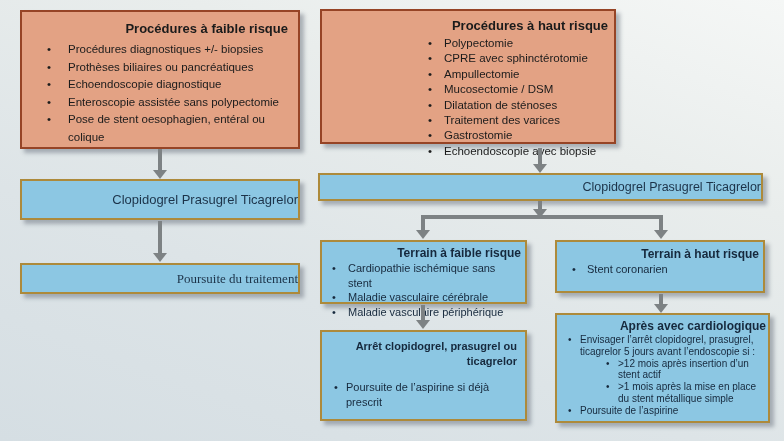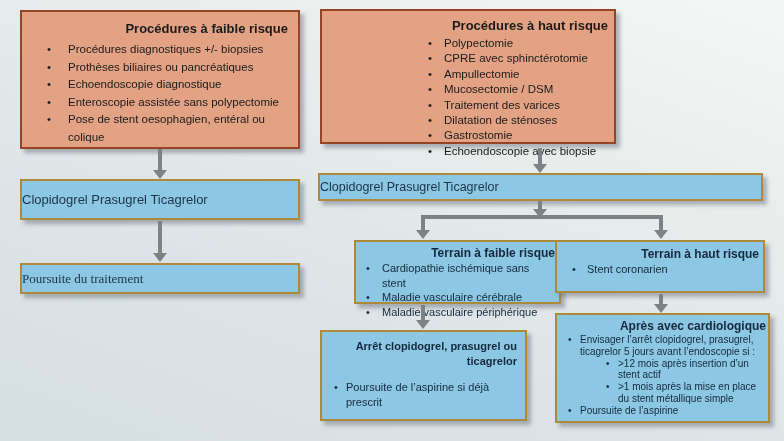--- a/index.html
+++ b/index.html
@@ -22,21 +22,21 @@
     background:#e3a284;
     border:2px solid #964426;
     color:#1b1b1b;
   }
   .blue{
     background:#8cc7e3;
     border:2px solid #ad8a3b;
     color:#16293d;
   }
   .center-label{
-    display:flex;align-items:center;justify-content:flex-start;
+    display:flex;align-items:center;justify-content:flex-end;
     text-align:center;
     font-size:13px;
     color:#1c3349;
   }
   .box-title{
     font-weight:bold;
     font-size:13px;
     text-align:right;
   }
   ul.bullets{
@@ -79,21 +79,20 @@
   #box-left-drugs{left:20px;top:179px;width:280px;height:41px;}
   #box-left-outcome{left:20px;top:263px;width:280px;height:31px;font-family:Liberation Serif, serif;}
 
   
   #box-right-drugs{left:318px;top:173px;width:445px;height:28px;font-size:12.5px;}
 
   
   #box-terrain-low{
     left:320px;top:240px;width:207px;height:64px;
     padding:4px 4px 0 6px;
-    margin-left:34px;
   }
   #box-terrain-low .box-title{font-size:12px;line-height:15px;}
   #box-terrain-low li{font-size:11px;line-height:14.5px;padding-left:20px;}
   #box-terrain-low li::before{left:4px;}
 
   #box-terrain-high{
     left:555px;top:240px;width:210px;height:53px;
     padding:5px 4px 0 12px;
   }
   #box-terrain-high .box-title{font-size:12px;line-height:15px;}
@@ -144,22 +143,22 @@
     </ul>
   </div>
 
   <div class="box orange" id="box-high-proc">
     <div class="box-title">Procédures à haut risque</div>
     <ul class="bullets">
       <li>Polypectomie</li>
       <li>CPRE avec sphinctérotomie</li>
       <li>Ampullectomie</li>
       <li>Mucosectomie / DSM</li>
+      <li>Dilatation de sténoses</li>
       <li>Traitement des varices</li>
-      <li>Dilatation de sténoses</li>
       <li>Gastrostomie</li>
       <li>Echoendoscopie avec biopsie</li>
     </ul>
   </div>
 
   <div class="box blue center-label" id="box-left-drugs">
     <span>Clopidogrel Prasugrel Ticagrelor</span>
   </div>
   <div class="box blue center-label" id="box-left-outcome">
     <span>Poursuite du traitement</span>

